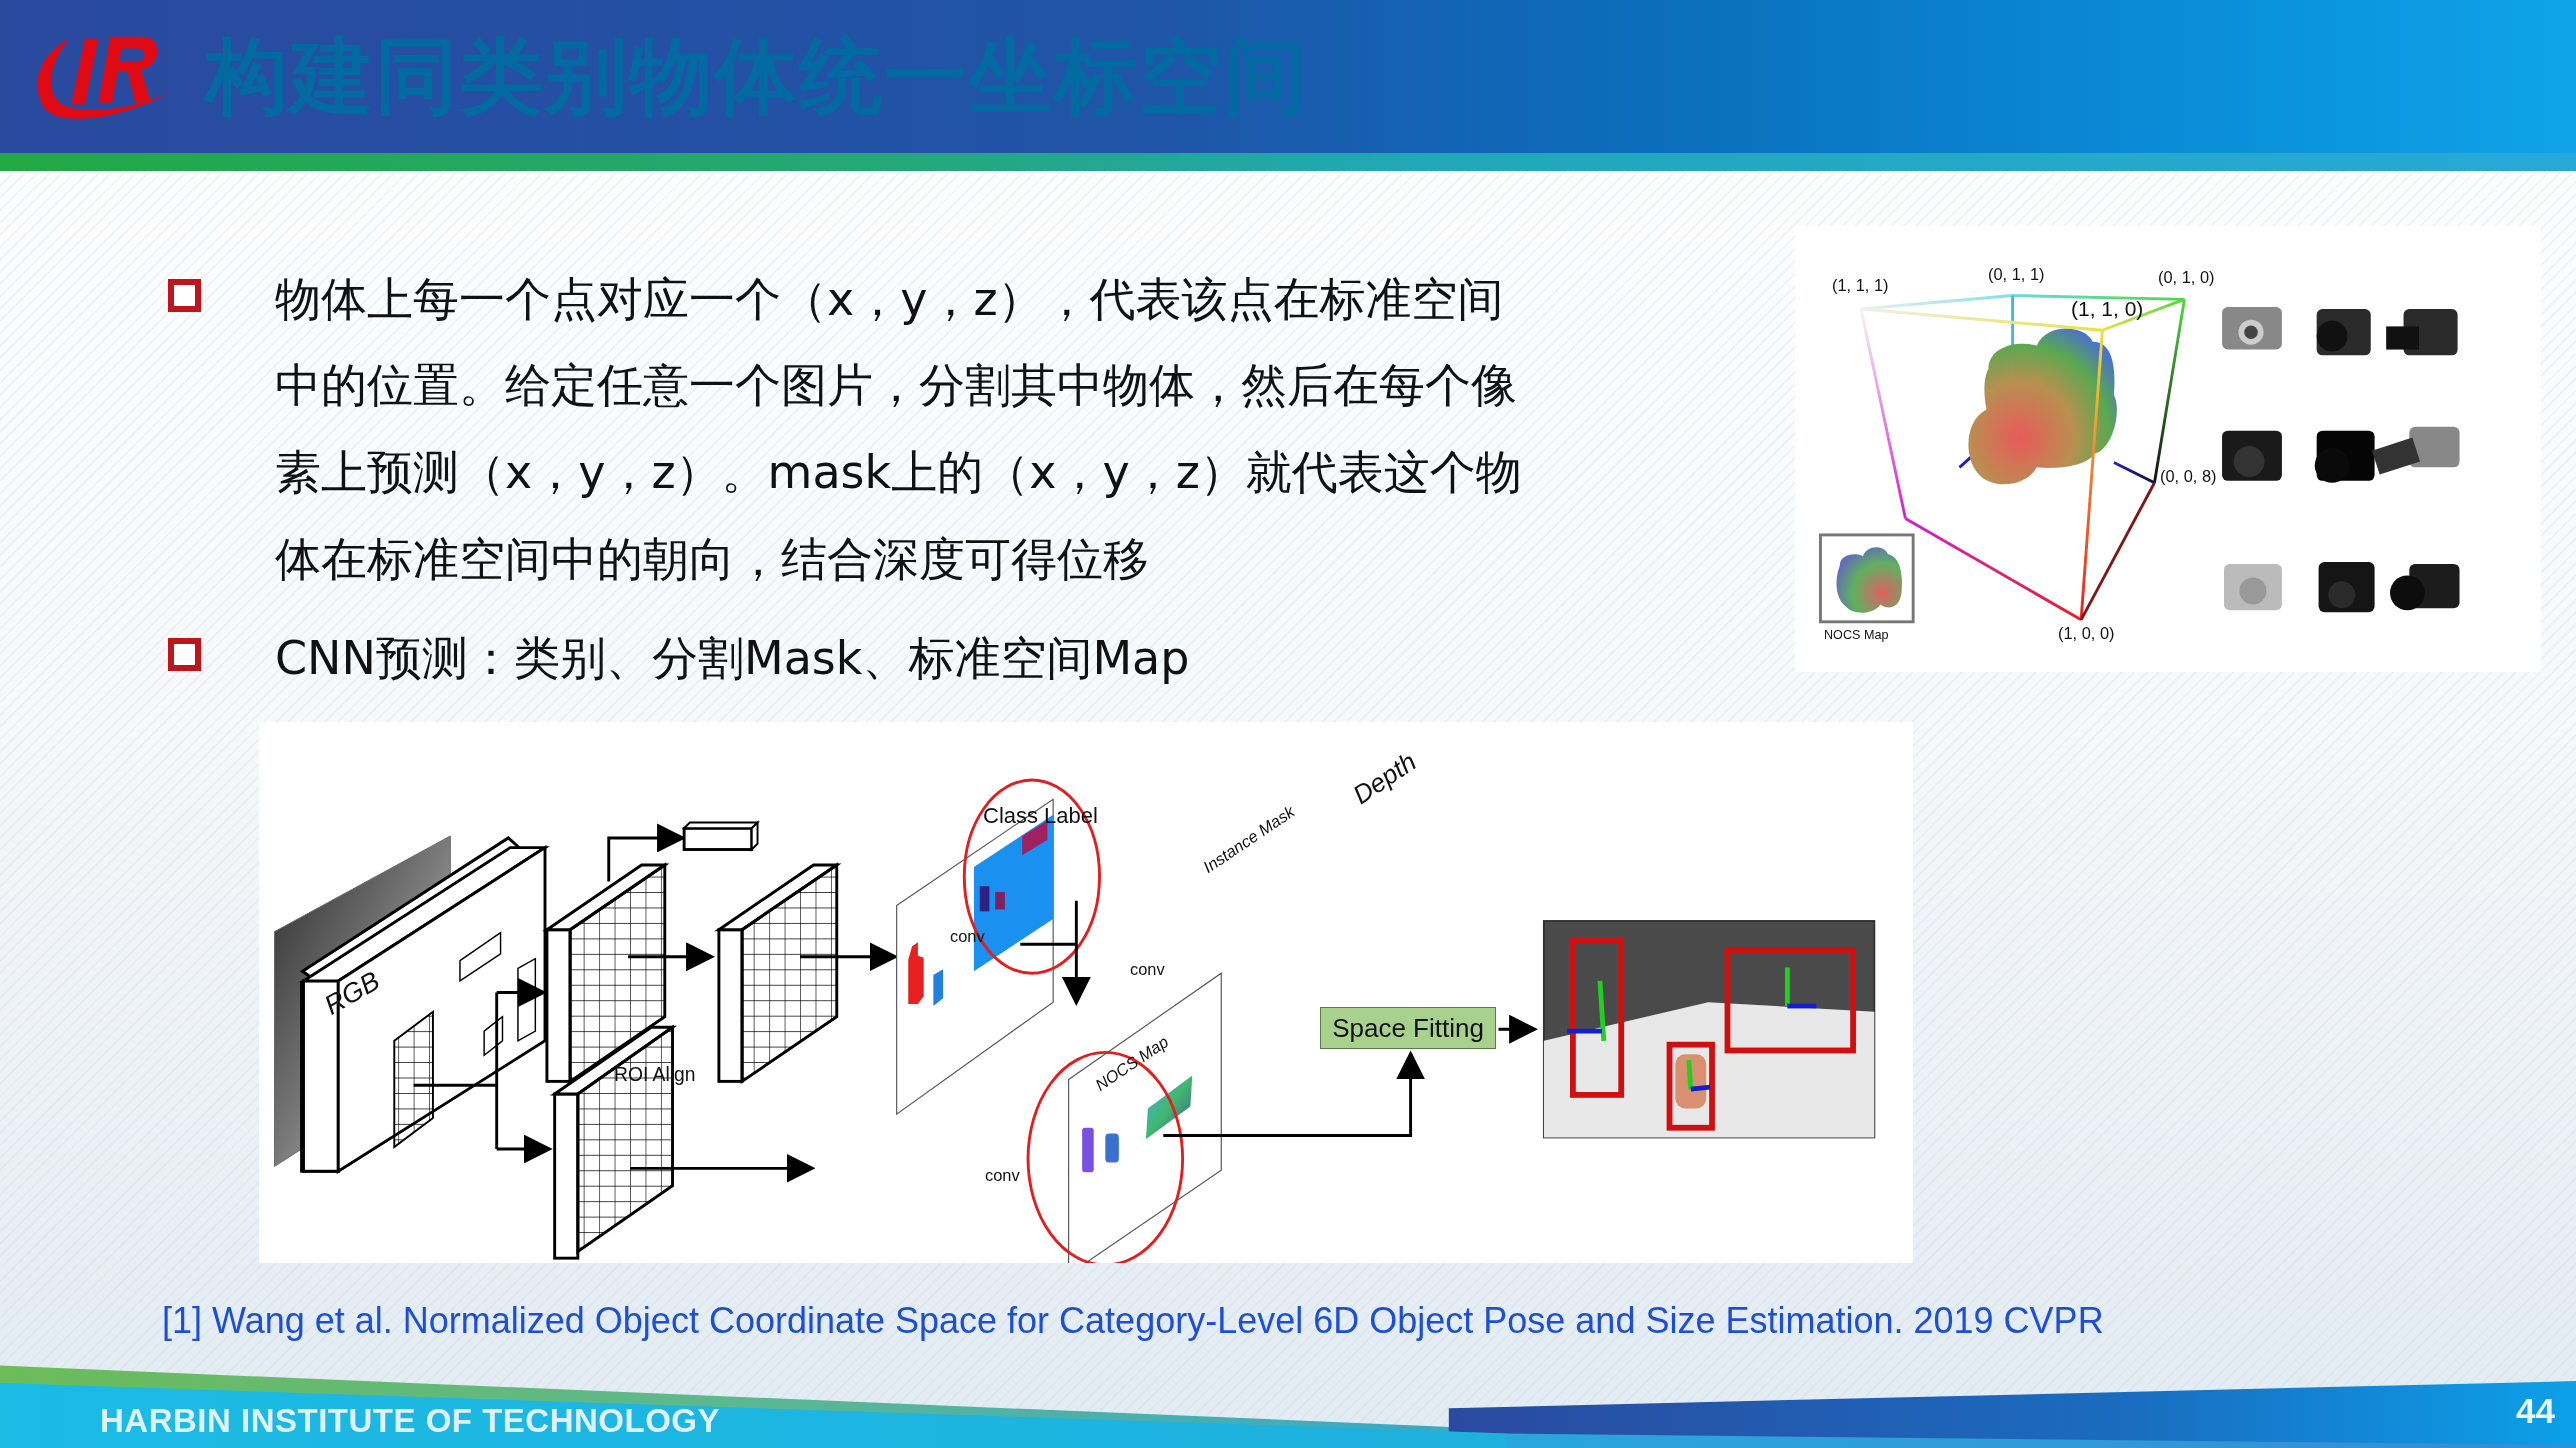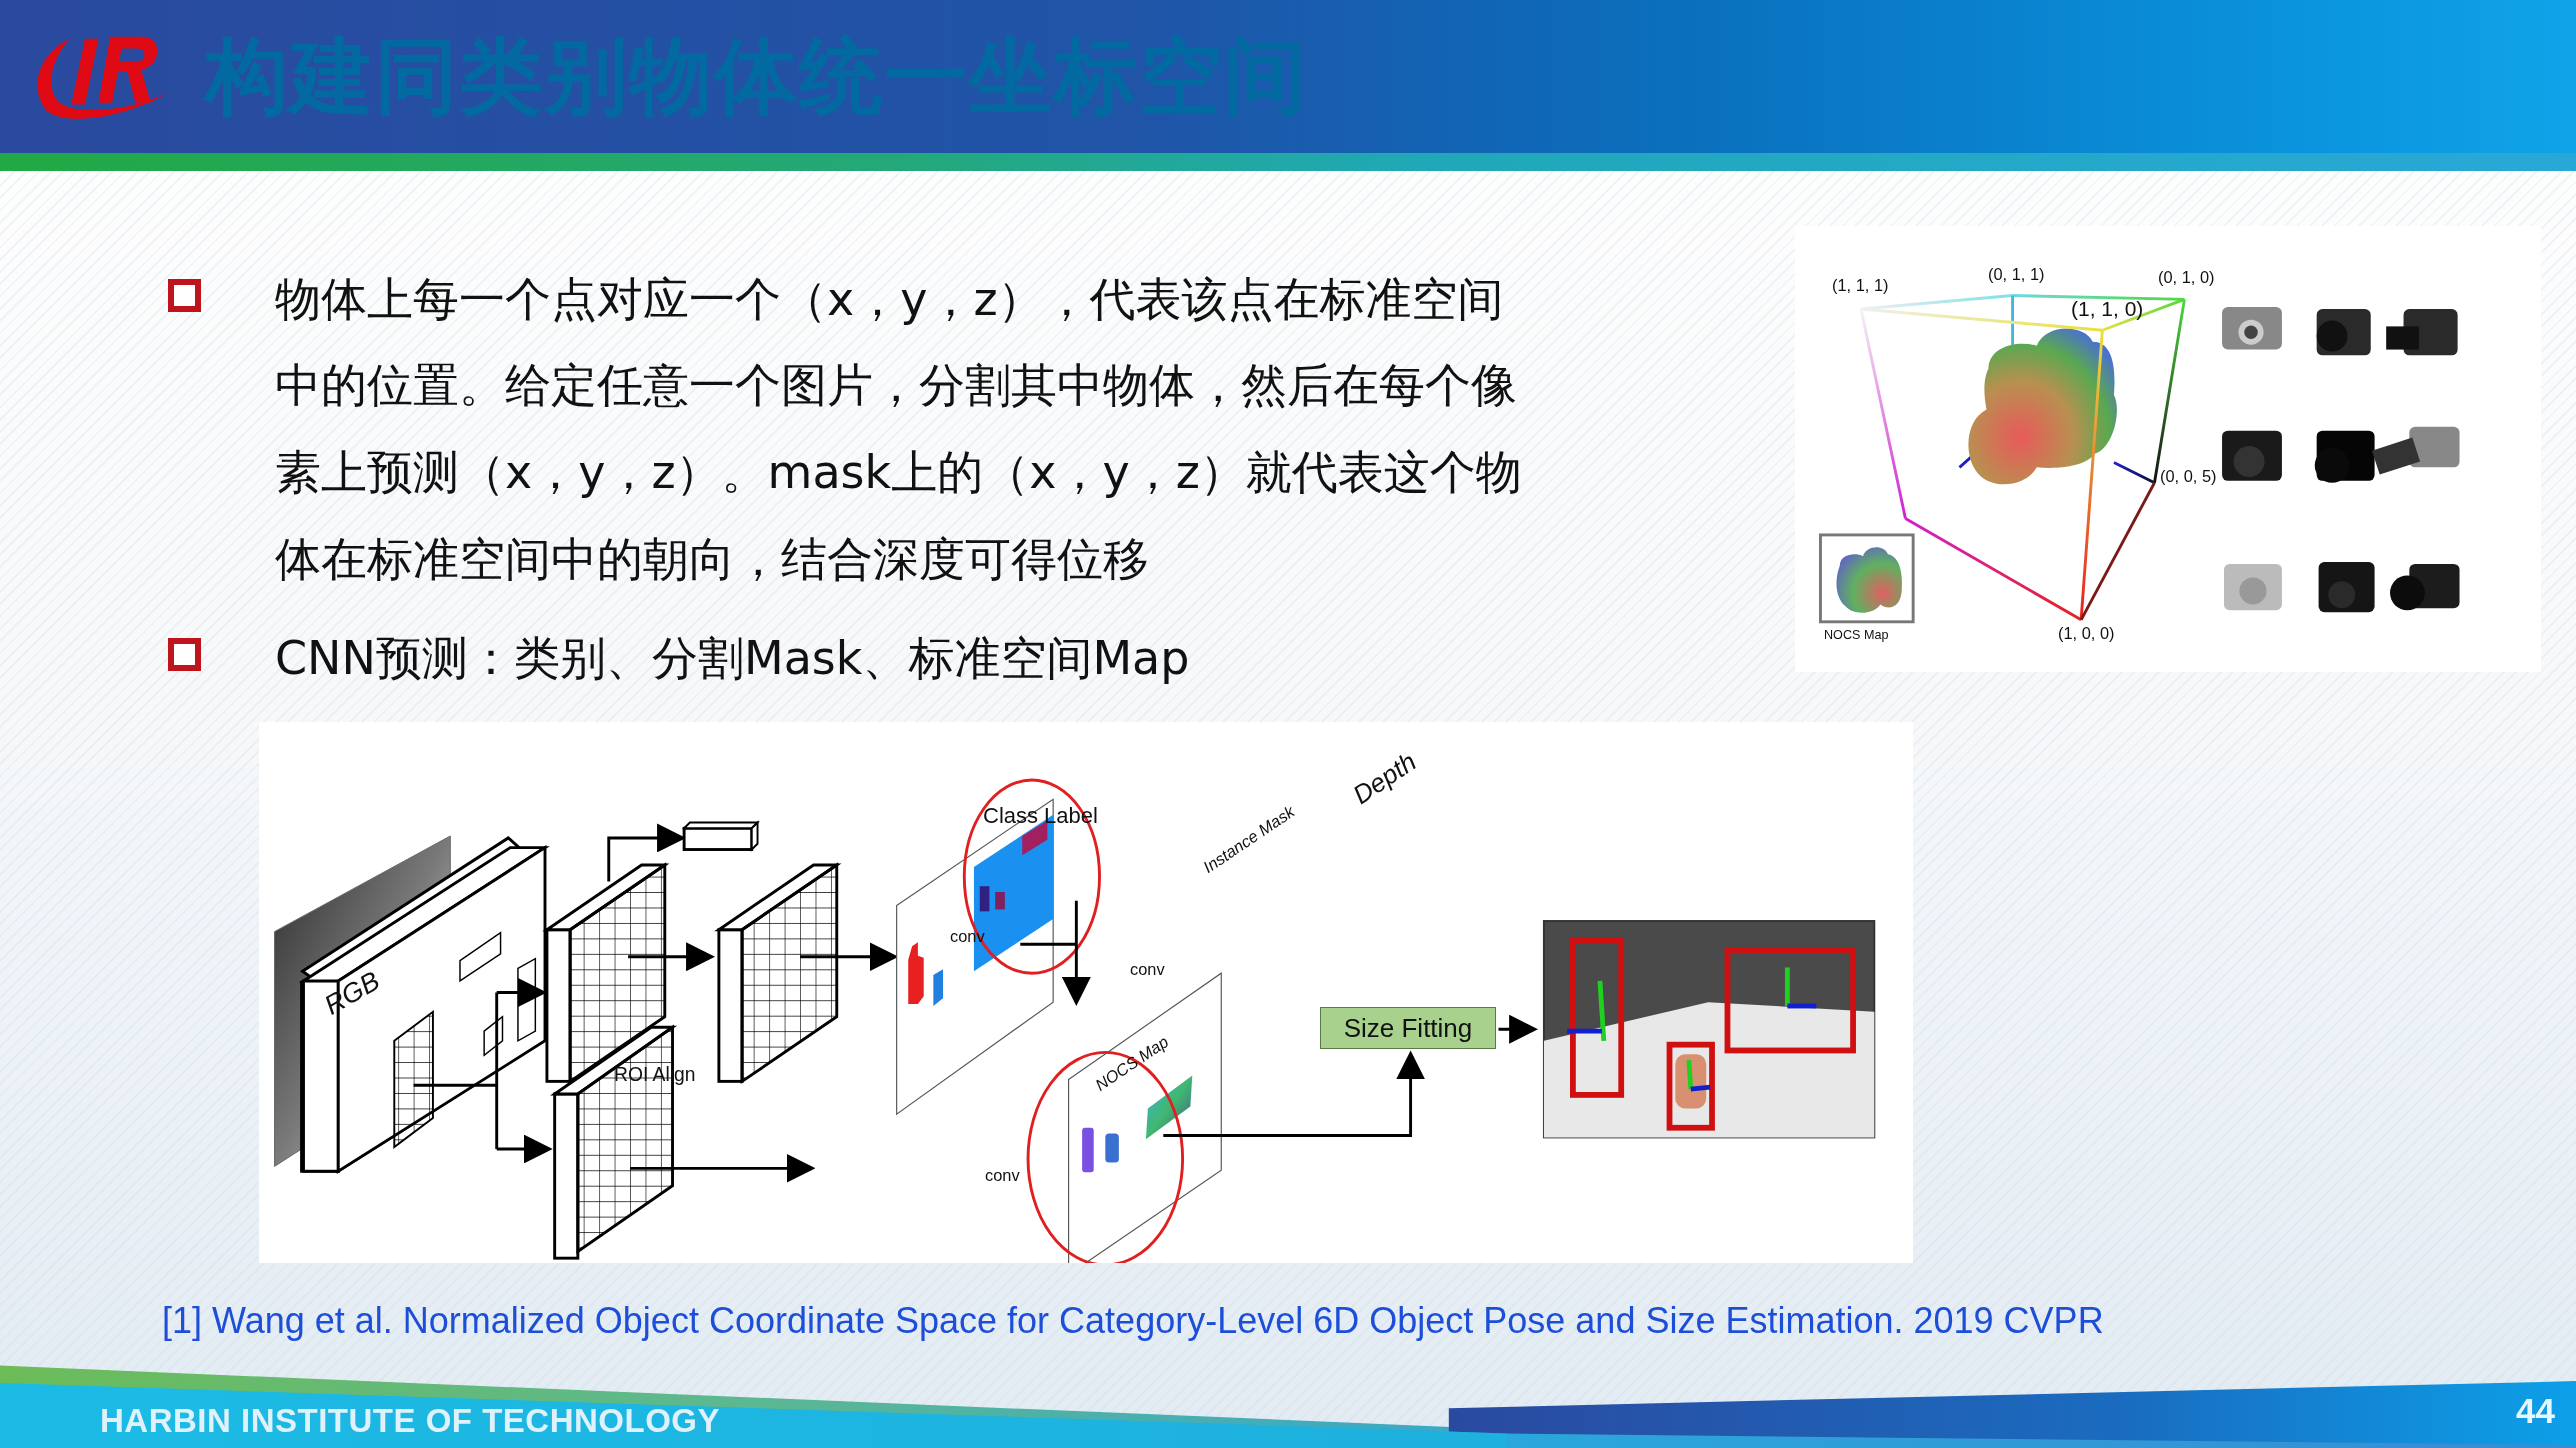--- a/index.html
+++ b/index.html
@@ -172,21 +172,21 @@
       <rect x="542" y="348" width="58" height="52" rx="6" fill="#151515"></rect>
         <circle cx="566" cy="382" r="14" fill="#2a2a2a"></circle>
       <rect x="636" y="350" width="52" height="46" rx="6" fill="#1c1c1c"></rect>
         <circle cx="634" cy="380" r="18" fill="#0c0c0c"></circle>
     </g>
   </svg>
   <span class="lbl" style="left:37px; top:50px; font-size:16.4px;">(1, 1, 1)</span>
   <span class="lbl" style="left:193px; top:39px; font-size:16.4px;">(0, 1, 1)</span>
   <span class="lbl" style="left:363px; top:42px; font-size:16.4px;">(0, 1, 0)</span>
   <span class="lbl" style="left:276px; top:71px; font-size:21px;">(1, 1, 0)</span>
-  <span class="lbl" style="left:365px; top:241px; font-size:16.4px;">(0, 0, 5)</span>
+  <span class="lbl" style="left:365px; top:241px; font-size:16.4px;">(0, 0, 8)</span>
   <span class="lbl" style="left:263px; top:398px; font-size:16.4px;">(1, 0, 0)</span>
   <span class="lbl" style="left:29px; top:402px; font-size:12.6px;">NOCS Map</span>
 </div>
 
 <div class="panel pipe-panel">
   <svg width="1654" height="541" viewBox="0 0 1712 560" style="position:absolute;left:0;top:0;">
     <defs>
       <pattern id="grid" width="16" height="16" patternUnits="userSpaceOnUse">
         <path d="M16 0 L0 0 0 16" fill="none" stroke="#000" stroke-width="1.3"></path>
       </pattern>
@@ -289,21 +289,21 @@
   <span class="lbl" style="left:64px; top:256px; font-size:27px; font-style:italic; transform:rotate(-30deg);">RGB</span>
   <span class="lbl" style="left:355px; top:342px; font-size:19.3px;">ROI Align</span>
   <span class="lbl" style="left:724px; top:81px; font-size:22px;">Class Label</span>
   <span class="lbl" style="left:691px; top:205px; font-size:16.4px;">conv</span>
   <span class="lbl" style="left:871px; top:238px; font-size:16.4px;">conv</span>
   <span class="lbl" style="left:726px; top:444px; font-size:16.4px;">conv</span>
   <span class="lbl" style="left:937px; top:108px; font-size:16.4px; font-style:italic; transform:rotate(-34deg);">Instance Mask</span>
   <span class="lbl" style="left:1091px; top:41px; font-size:26px; font-style:italic; transform:rotate(-34deg);">Depth</span>
   <span class="lbl" style="left:831px; top:332px; font-size:16.4px; font-style:italic; transform:rotate(-34deg);">NOCS Map</span>
 </div>
-<div class="pose-box">Size Fitting</div>
+<div class="pose-box">Space Fitting</div>
 
 <div class="ref">[1] Wang et al. Normalized Object Coordinate Space for Category-Level 6D Object Pose and Size Estimation. 2019 CVPR</div>
 
 <svg class="footer" viewBox="0 0 2667 100" preserveAspectRatio="none">
   <defs>
     <linearGradient id="fb" x1="0" y1="0" x2="1" y2="0">
       <stop offset="0" stop-color="#22c0ec"></stop>
         <stop offset="0.6" stop-color="#2aa6dc"></stop>
         <stop offset="1" stop-color="#3a8cd0"></stop>
     </linearGradient>

